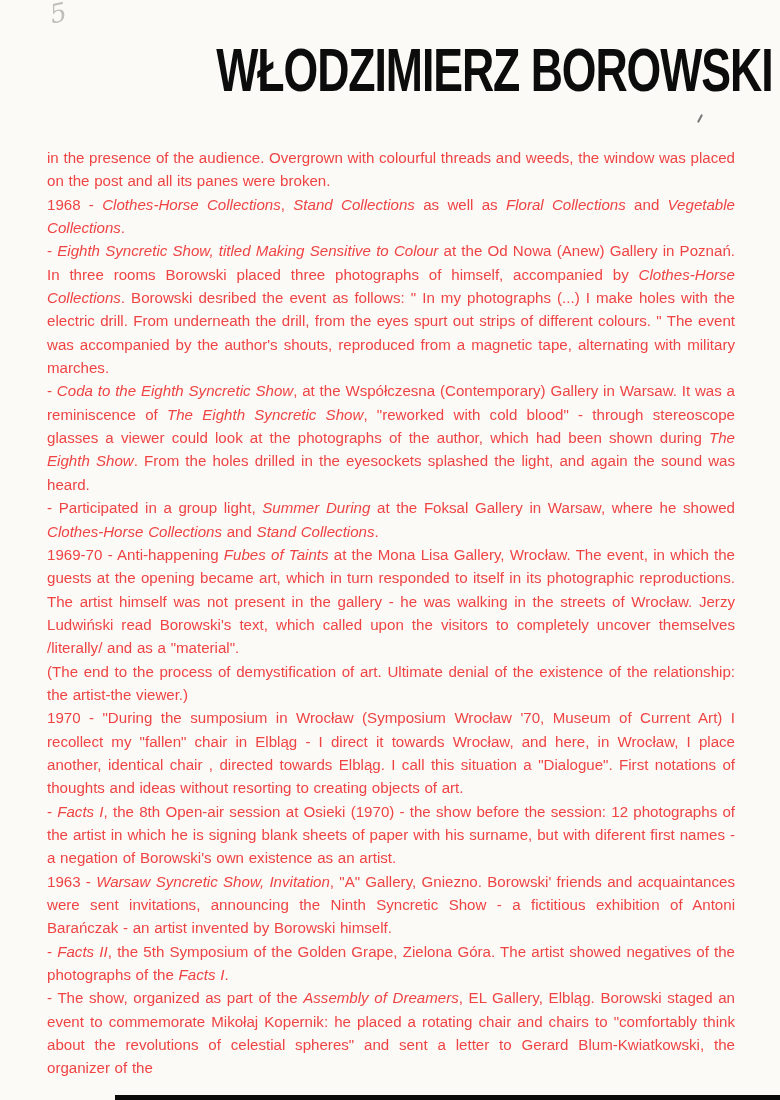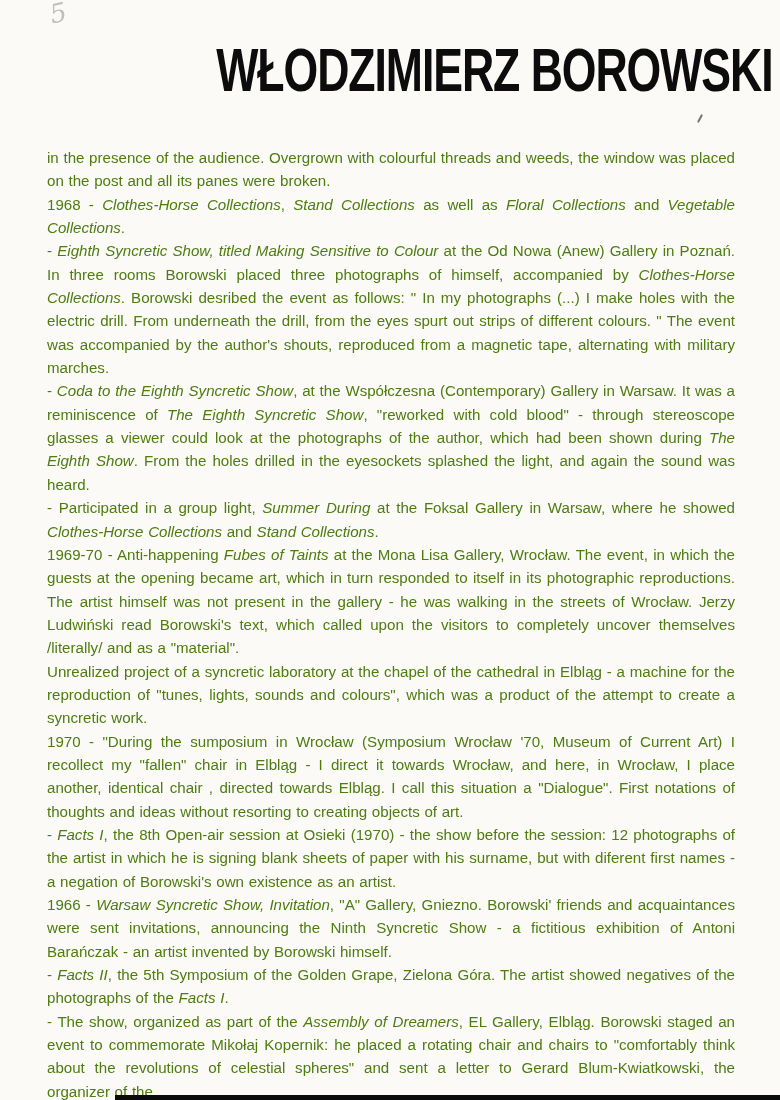--- a/index.html
+++ b/index.html
@@ -63,21 +63,21 @@
     left: 47px;
     top: 146px;
     width: 688px;
   }
   .body-text p {
     margin: 0;
     font-size: 15.1px;
     line-height: 23.35px;
     text-align: justify;
     word-spacing: 0.5px;
-    color: #4d7c0f;
+    color: #ef4444;
   }
   .run-bold   { font-weight: 400; }
   .run-italic { font-style: italic; margin-top: 32px; }
   .run-normal { font-style: normal; font-weight: 400; }
   
   .scan-bar {
     position: absolute;
     left: 115px;
     right: 0;
     bottom: 0;
@@ -98,23 +98,23 @@
 
   <div class="speck"></div>
 
   <div class="body-text">
       <p><span class="run-normal">in the presence of the audience. Overgrown with colourful threads and weeds, the window was placed on the post and all its panes were broken.</span></p>
       <p><span class="run-bold">1968</span><span class="run-normal"> - </span><span class="run-italic">Clothes-Horse Collections</span><span class="run-normal">, </span><span class="run-italic">Stand Collections</span><span class="run-normal"> as well as </span><span class="run-italic">Floral Collections</span><span class="run-normal"> and </span><span class="run-italic">Vegetable Collections</span><span class="run-normal">.</span></p>
       <p><span class="run-normal">- </span><span class="run-italic">Eighth Syncretic Show, titled Making Sensitive to Colour</span><span class="run-normal"> at the Od Nowa (Anew) Gallery in Poznań. In three rooms Borowski placed three photographs of himself, accompanied by </span><span class="run-italic">Clothes-Horse Collections</span><span class="run-normal">. Borowski desribed the event as follows: " In my photographs (...) I make holes with the electric drill. From underneath the drill, from the eyes spurt out strips of different colours. " The event was accompanied by the author's shouts, reproduced from a magnetic tape, alternating with military marches.</span></p>
       <p><span class="run-normal">- </span><span class="run-italic">Coda to the Eighth Syncretic Show</span><span class="run-normal">, at the Współczesna (Contemporary) Gallery in Warsaw. It was a reminiscence of </span><span class="run-italic">The Eighth Syncretic Show</span><span class="run-normal">, "reworked with cold blood" - through stereoscope glasses a viewer could look at the photographs of the author, which had been shown during </span><span class="run-italic">The Eighth Show</span><span class="run-normal">. From the holes drilled in the eyesockets splashed the light, and again the sound was heard.</span></p>
       <p><span class="run-normal">- Participated in a group light, </span><span class="run-italic">Summer During</span><span class="run-normal"> at the Foksal Gallery in Warsaw, where he showed </span><span class="run-italic">Clothes-Horse Collections</span><span class="run-normal"> and </span><span class="run-italic">Stand Collections</span><span class="run-normal">.</span></p>
       <p><span class="run-bold">1969-70</span><span class="run-normal"> - Anti-happening </span><span class="run-italic">Fubes of Taints</span><span class="run-normal"> at the Mona Lisa Gallery, Wrocław. The event, in which the guests at the opening became art, which in turn responded to itself in its photographic reproductions. The artist himself was not present in the gallery - he was walking in the streets of Wrocław. Jerzy Ludwiński read Borowski's text, which called upon the visitors to completely uncover themselves /literally/ and as a "material".</span></p>
-      <p><span class="run-normal">Unrealized project of a syncretic laboratory at the chapel of the cathedral in Elbląg - a machine for the reproduction of "tunes, lights, sounds and colours", which was a product of the attempt to create a syncretic work.</span></p>
+      <p><span class="run-normal">(The end to the process of demystification of art. Ultimate denial of the existence of the relationship: the artist-the viewer.)</span></p>
       <p><span class="run-bold">1970</span><span class="run-normal"> - "During the sumposium in Wrocław (Symposium Wrocław '70, Museum of Current Art) I recollect my "fallen" chair in Elbląg - I direct it towards Wrocław, and here, in Wrocław, I place another, identical chair , directed towards Elbląg. I call this situation a "Dialogue". First notations of thoughts and ideas without resorting to creating objects of art.</span></p>
       <p><span class="run-normal">- </span><span class="run-italic">Facts I</span><span class="run-normal">, the 8th Open-air session at Osieki (1970) - the show before the session: 12 photographs of the artist in which he is signing blank sheets of paper with his surname, but with diferent first names - a negation of Borowski's own existence as an artist.</span></p>
-      <p><span class="run-bold">1966</span><span class="run-normal"> - </span><span class="run-italic">Warsaw Syncretic Show, Invitation</span><span class="run-normal">, "A" Gallery, Gniezno. Borowski' friends and acquaintances were sent invitations, announcing the Ninth Syncretic Show - a fictitious exhibition of Antoni Barańczak - an artist invented by Borowski himself.</span></p>
+      <p><span class="run-bold">1963</span><span class="run-normal"> - </span><span class="run-italic">Warsaw Syncretic Show, Invitation</span><span class="run-normal">, "A" Gallery, Gniezno. Borowski' friends and acquaintances were sent invitations, announcing the Ninth Syncretic Show - a fictitious exhibition of Antoni Barańczak - an artist invented by Borowski himself.</span></p>
       <p><span class="run-normal">- </span><span class="run-italic">Facts II</span><span class="run-normal">, the 5th Symposium of the Golden Grape, Zielona Góra. The artist showed negatives of the photographs of the </span><span class="run-italic">Facts I</span><span class="run-normal">.</span></p>
       <p><span class="run-normal">- The show, organized as part of the </span><span class="run-italic">Assembly of Dreamers</span><span class="run-normal">, EL Gallery, Elbląg. Borowski staged an event to commemorate Mikołaj Kopernik: he placed a rotating chair and chairs to "comfortably think about the revolutions of celestial spheres" and sent a letter to Gerard Blum-Kwiatkowski, the organizer of the</span></p>
     </div>
 
   <div class="scan-bar"></div>
 
 </div>
 
 </body></html>

